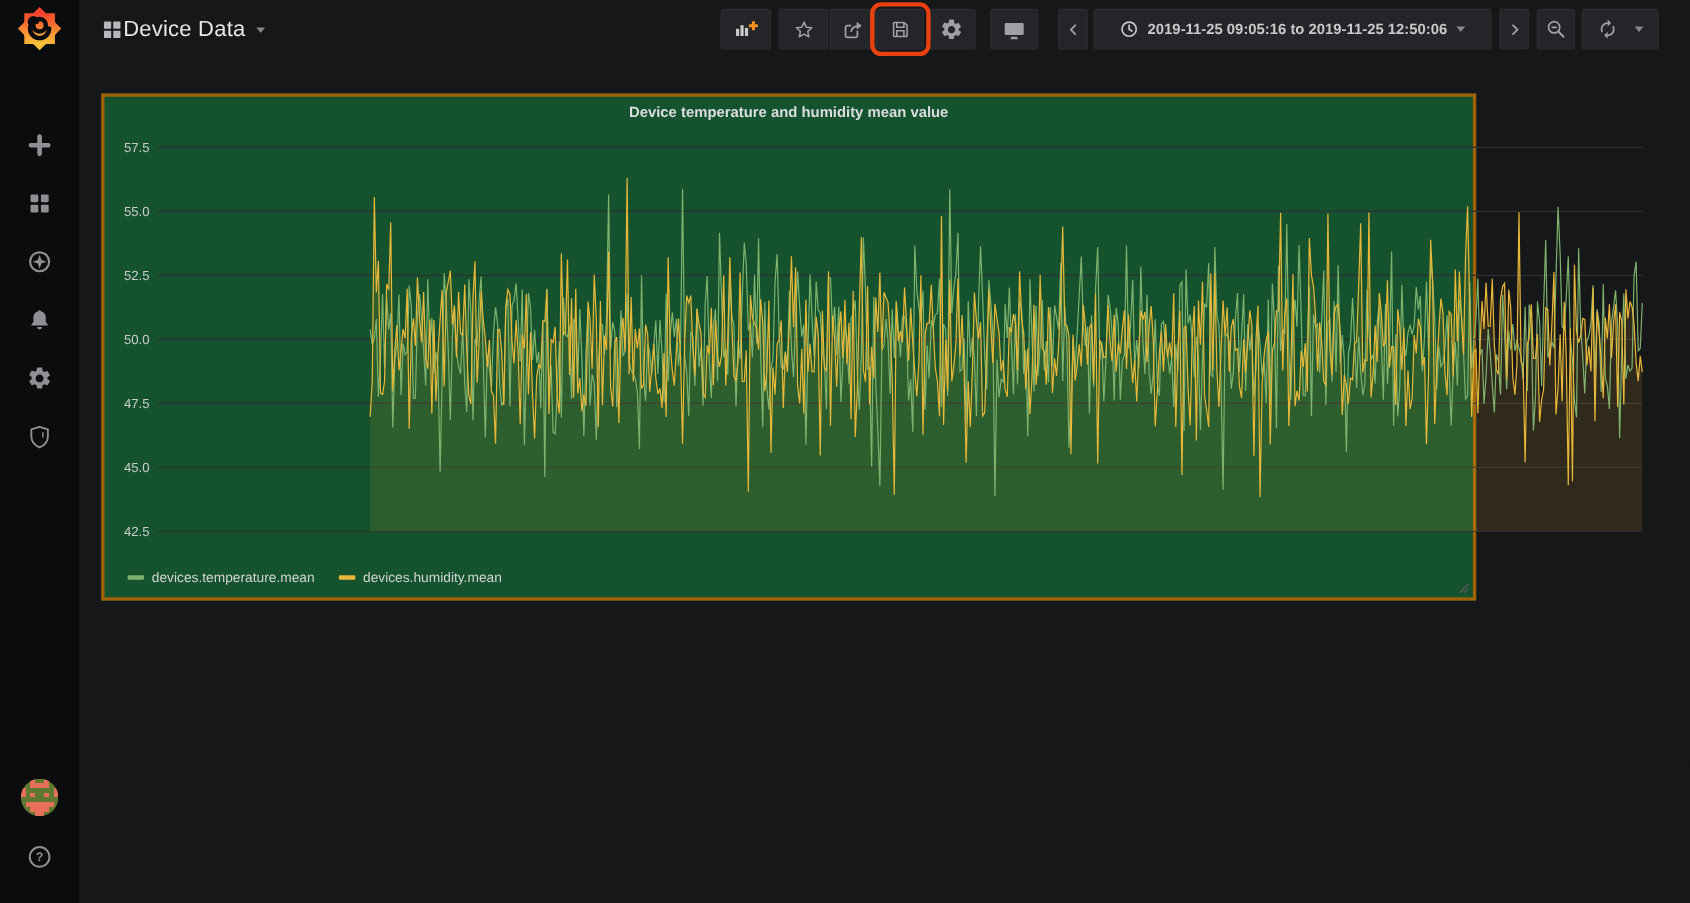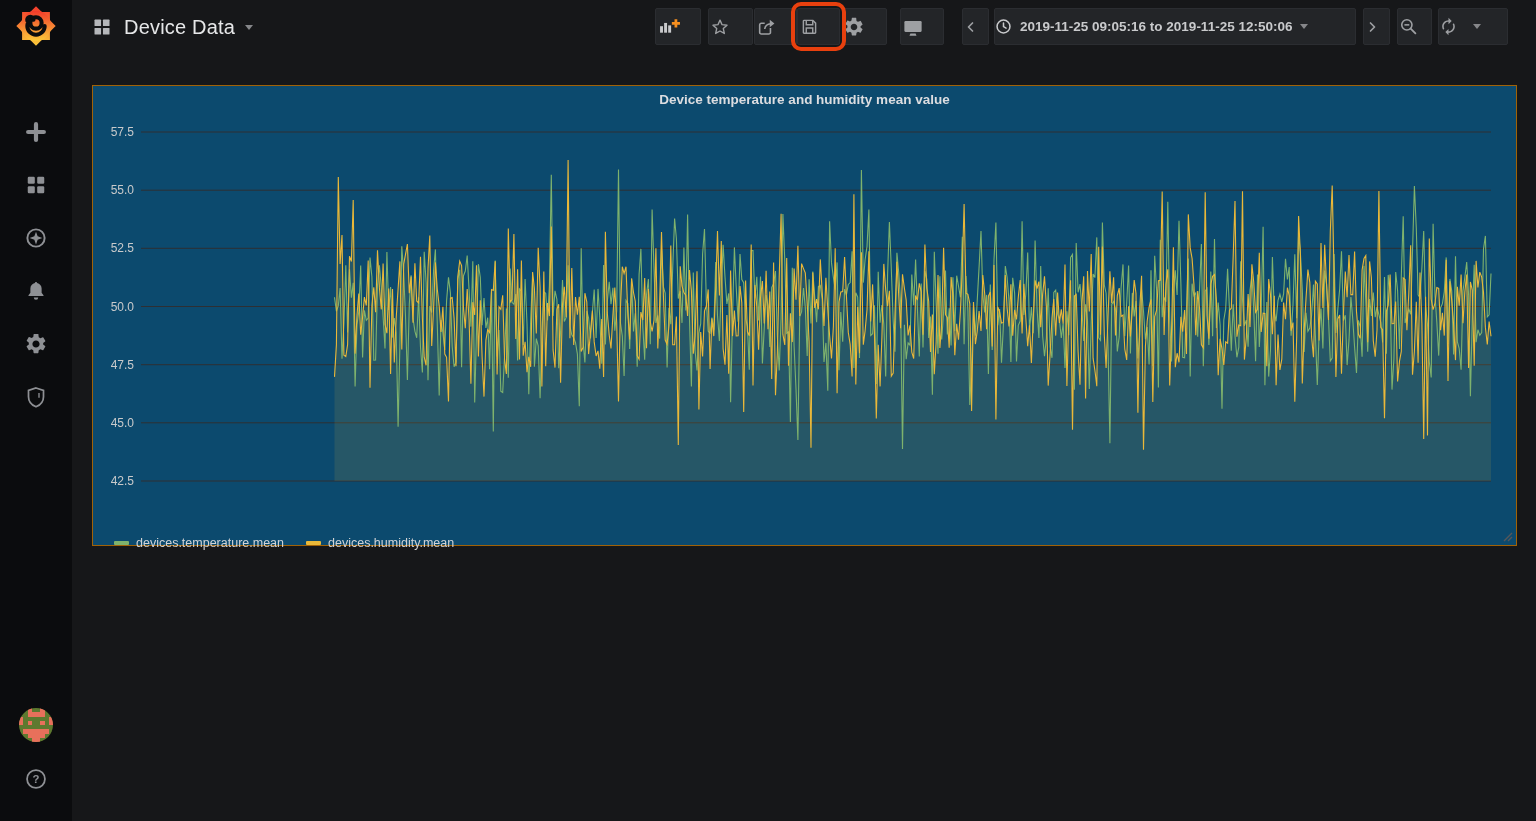--- a/index.html
+++ b/index.html
@@ -11,46 +11,46 @@
   .logo{position:absolute;top:5px;left:15px;width:42px;height:42px;cursor:pointer}
   .side-nav{position:absolute;top:120px;left:0;width:72px;display:flex;flex-direction:column;align-items:center;gap:29px}
   .side-item{width:24px;height:24px;color:#8e9094;cursor:pointer}
   .side-item svg{width:24px;height:24px;display:block}
   .avatar-wrap{position:absolute;top:708px;left:19px;width:34px;height:34px;border-radius:50%;overflow:hidden;cursor:pointer}
   .help-wrap{position:absolute;top:766px;left:23px;width:26px;height:26px;color:#8e9094;cursor:pointer}
   .help-wrap svg{width:26px;height:26px}
 
   
   .topbar{position:absolute;left:72px;top:0;width:1464px;height:54px}
-  .dash-head{position:absolute;left:20px;top:0;height:54px;display:flex;align-items:center;gap:12px}
+  .dash-head{position:absolute;left:20px;top:0;height:54px;display:flex;align-items:center;}
   .grid-ic{width:20px;height:20px;color:#b5b7ba}
   .grid-ic svg{width:20px;height:20px;display:block}
   .dash-title{font-size:20px;color:#e6e7e8;font-weight:500;letter-spacing:.2px;cursor:pointer;display:flex;align-items:center;gap:10px}
   .caret{width:0;height:0;border-left:4.5px solid transparent;border-right:4.5px solid transparent;border-top:5.5px solid #86878a}
-  .tb-btn{position:absolute;top:8px;height:37px;background:#232528;border:1px solid #2b2d31;border-radius:2px;display:flex;align-items:center;color:#9ea0a3;cursor:pointer}
+  .tb-btn{position:absolute;top:8px;height:37px;background:#232528;border:1px solid #2b2d31;border-radius:2px;display:flex;align-items:center;justify-content:center;color:#9ea0a3;cursor:pointer}
   .tb-btn svg{display:block}
   #btn-add{left:583px;width:46px}
   #btn-star{left:636px;width:45px}
   #btn-share{left:682px;width:43px}
   #btn-save{left:725px;width:43px}
   #btn-gear{left:770px;width:45px}
   #btn-tv{left:828px;width:44px}
   #btn-prev{left:890px;width:27px}
   #btn-time{left:922px;width:362px;gap:8px;color:#c9cacc;font-weight:700;font-size:13.5px;white-space:nowrap}
   #btn-next{left:1291px;width:27px}
   #btn-zoomout{left:1325px;width:35px}
   #btn-refresh{left:1366px;width:70px;gap:15px}
   .save-highlight{position:absolute;left:719px;top:2px;width:55px;height:49px;border:4px solid #e8400e;border-radius:10px;pointer-events:none;z-index:9}
 
   
-  .panel{position:absolute;left:92px;top:85px;width:1425px;height:461px;background:#0c4a6e;border:1px solid #a16207}
+  .panel{position:absolute;left:92px;top:85px;width:1250px;height:461px;background:#14532d;border:3px solid #a16207}
   .panel-title{position:absolute;top:6px;left:0;width:100%;text-align:center;font-size:13.5px;font-weight:700;color:#dcdde0;cursor:pointer;z-index:2}
   #chart-svg{position:absolute;left:0;top:0;width:1422px;height:430px}
   #chart-svg text{fill:#c9cacb;font-size:12px;font-family:"Liberation Sans",sans-serif}
-  .legend{position:absolute;left:21px;top:450px;display:flex;align-items:flex-start;gap:22px;font-size:12.5px;color:#d2d3d5}
+  .legend{position:absolute;left:21px;top:430px;display:flex;align-items:flex-start;gap:22px;font-size:12.5px;color:#d2d3d5}
   .legend-item{display:flex;align-items:center;gap:7px;cursor:pointer}
   .legend-dash{width:15px;height:4px;border-radius:1px}
   .resize-handle{position:absolute;right:3px;bottom:3px;width:12px;height:12px;cursor:nwse-resize}
 </style>
 </head>
 <body>
 
 <aside class="sidebar">
   <div class="logo">
     <svg viewBox="0 0 32 32" width="42" height="42">

